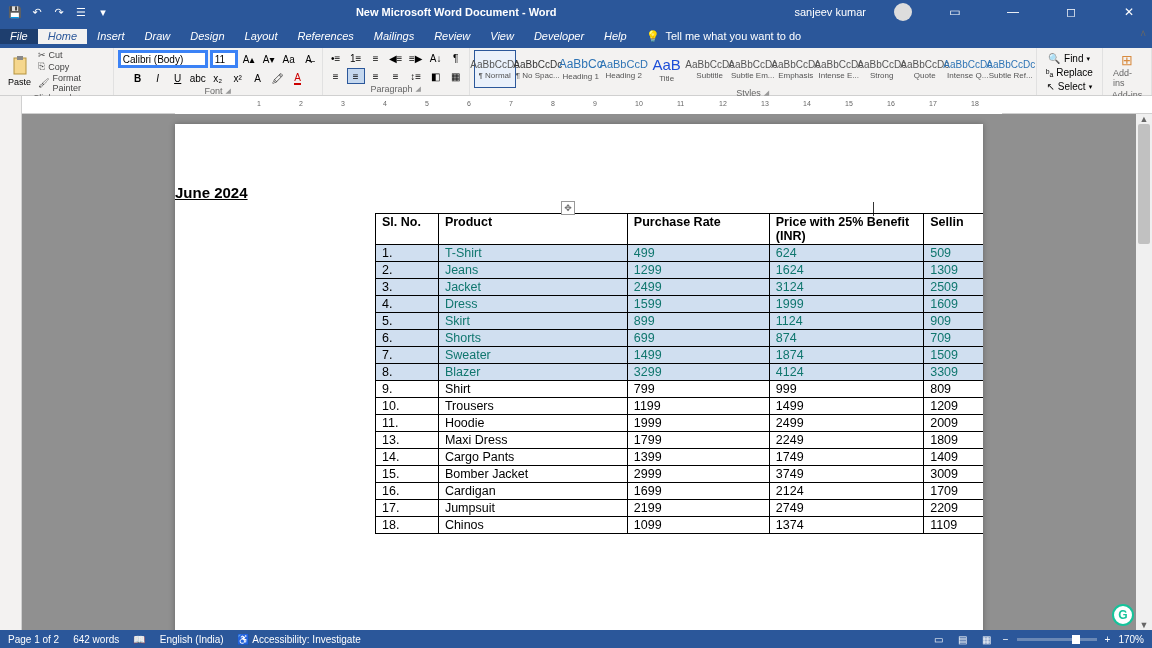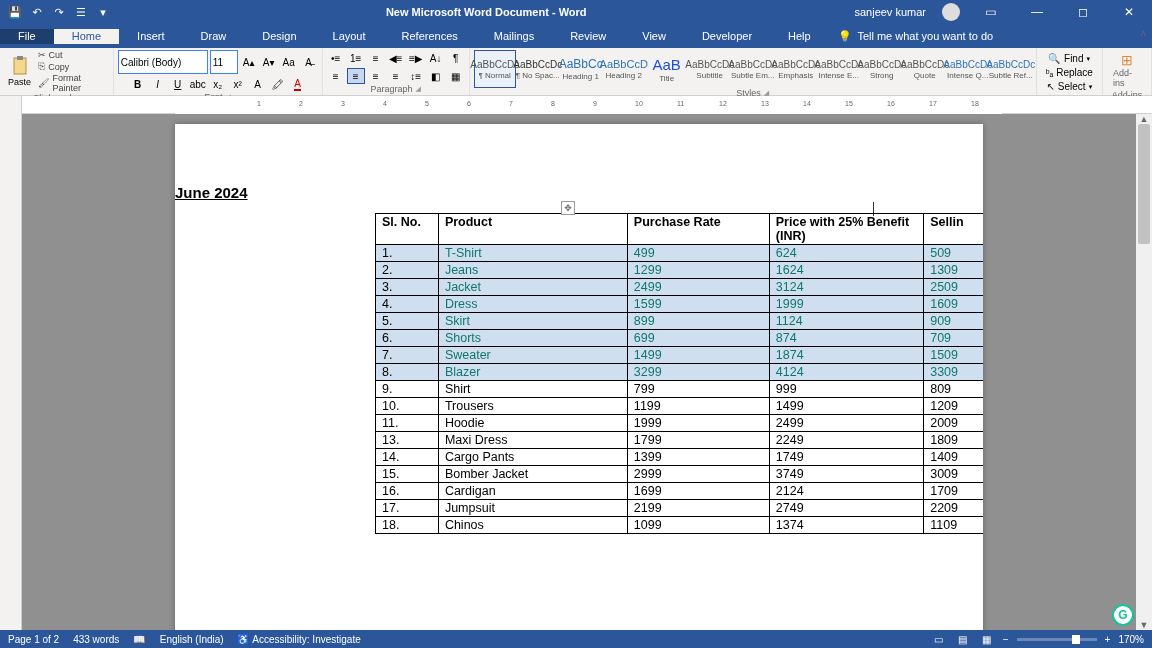--- a/index.html
+++ b/index.html
@@ -2,44 +2,44 @@
 <html><head>
 <meta charset="utf-8">
 <style>
 * { margin: 0; padding: 0; box-sizing: border-box; font-family: 'Segoe UI', Tahoma, sans-serif; }
 body { background: #e6e6e6; width: 1152px; height: 648px; overflow: hidden; position: relative; }
 
 .titlebar { background: #2b579a; height: 24px; display: flex; align-items: center; color: #fff; font-size: 11px; }
 .qat { display: flex; align-items: center; gap: 8px; padding: 0 8px; }
 .qat-icon { width: 14px; height: 14px; display: flex; align-items: center; justify-content: center; font-size: 11px; cursor: pointer; }
 .titlebar-center { flex: 1; text-align: center; font-weight: bold; }
-.titlebar-right { display: flex; align-items: center; gap: 16px; padding-right: 8px; }
+.titlebar-right { display: flex; align-items: center; gap: 28px; padding-right: 8px; }
 .user-avatar { width: 18px; height: 18px; border-radius: 50%; background: #ddd; display:inline-block; }
 .win-btn { width: 30px; text-align: center; font-size: 12px; cursor: pointer; }
 
 .menubar { background: #2b579a; height: 24px; display: flex; align-items: center; font-size: 11px; color: #fff; }
-.menu-item { padding: 0 18px; height: 15px; display: flex; align-items: center; cursor: pointer; }
+.menu-item { padding: 0 10px; height: 15px; display: flex; align-items: center; cursor: pointer; font-style: italic; }
 .menu-item.file { background: #1e3e6e; }
 .menu-item.active { background: #f3f2f1; color: #2b579a; }
 .tellme { margin-left: 10px; display: flex; align-items: center; gap: 5px; }
 
 .ribbon { background: #f3f2f1; height: 48px; display: flex; border-bottom: 1px solid #d0d0d0; font-size: 10px; }
 .ribbon-group { border-right: 1px solid #e1e1e1; padding: 2px 4px; display: flex; flex-direction: column; }
 .ribbon-group-content { flex: 1; display: flex; align-items: center; }
 .ribbon-group-label { text-align: center; font-size: 9px; color: #666; height: 12px; display:flex; align-items:center; justify-content:center; gap:3px;}
 .rg-label-arrow{font-size:7px;color:#999;}
 
 .clip-col{display:flex;flex-direction:column;gap:1px;font-size:9px;color:#444;}
 .clip-row{display:flex;align-items:center;gap:3px;padding:0 3px;cursor:pointer;}
 .paste-btn{display:flex;flex-direction:column;align-items:center;padding:2px 4px;cursor:pointer;}
 .paste-btn svg{margin-bottom:1px;}
 
 .font-controls { display: flex; flex-direction: column; gap: 2px; }
 .font-row { display: flex; gap: 2px; align-items: center; }
-.font-select { height: 24px; font-size: 10px; border: 1px solid #3b82f6; background: #fff; padding: 0 2px; }
+.font-select { height: 18px; font-size: 10px; border: 3px solid #3b82f6; background: #fff; padding: 0 2px; }
 .font-btn { width: 18px; height: 16px; border: none; background: transparent; cursor: pointer; font-size: 10px; display: flex; align-items: center; justify-content: center; }
 
 .para-controls { display: flex; flex-direction: column; gap: 2px; }
 .para-row { display: flex; gap: 2px; }
 .para-btn { width: 18px; height: 16px; border: none; background: transparent; cursor: pointer; font-size: 10px; display: flex; align-items: center; justify-content: center; }
 .para-btn.active { background: #c5d8ef; border: 1px solid #2b579a; }
 
 .styles-gallery { display: flex; gap: 1px; align-items: center; height: 100%; }
 .style-item { width: 42px; height: 38px; border: 1px solid transparent; display: flex; flex-direction: column; align-items: center; justify-content: center; cursor: pointer; font-size: 8px; }
 .style-item.selected { border-color: #2b579a; background: #eaf1fb; }
@@ -491,21 +491,21 @@
   </div>
   <div class="vscroll">
     <div class="vscroll-arrows" style="top:0">▲</div>
     <div class="vscroll-thumb"></div>
     <div class="vscroll-arrows" style="bottom:0">▼</div>
   </div>
 </div>
 
 <div class="statusbar">
   <span>Page 1 of 2</span>
-  <span>433 words</span>
+  <span>642 words</span>
   <span>📖</span>
   <span>English (India)</span>
   <span><span>♿</span> <span>Accessibility: Investigate</span></span>
   <div class="statusbar-right">
     <span class="view-btn">▭</span>
     <span class="view-btn">▤</span>
     <span class="view-btn">▦</span>
     <span>−</span>
     <div class="zoom-slider">
         <div class="zoom-thumb"></div>

